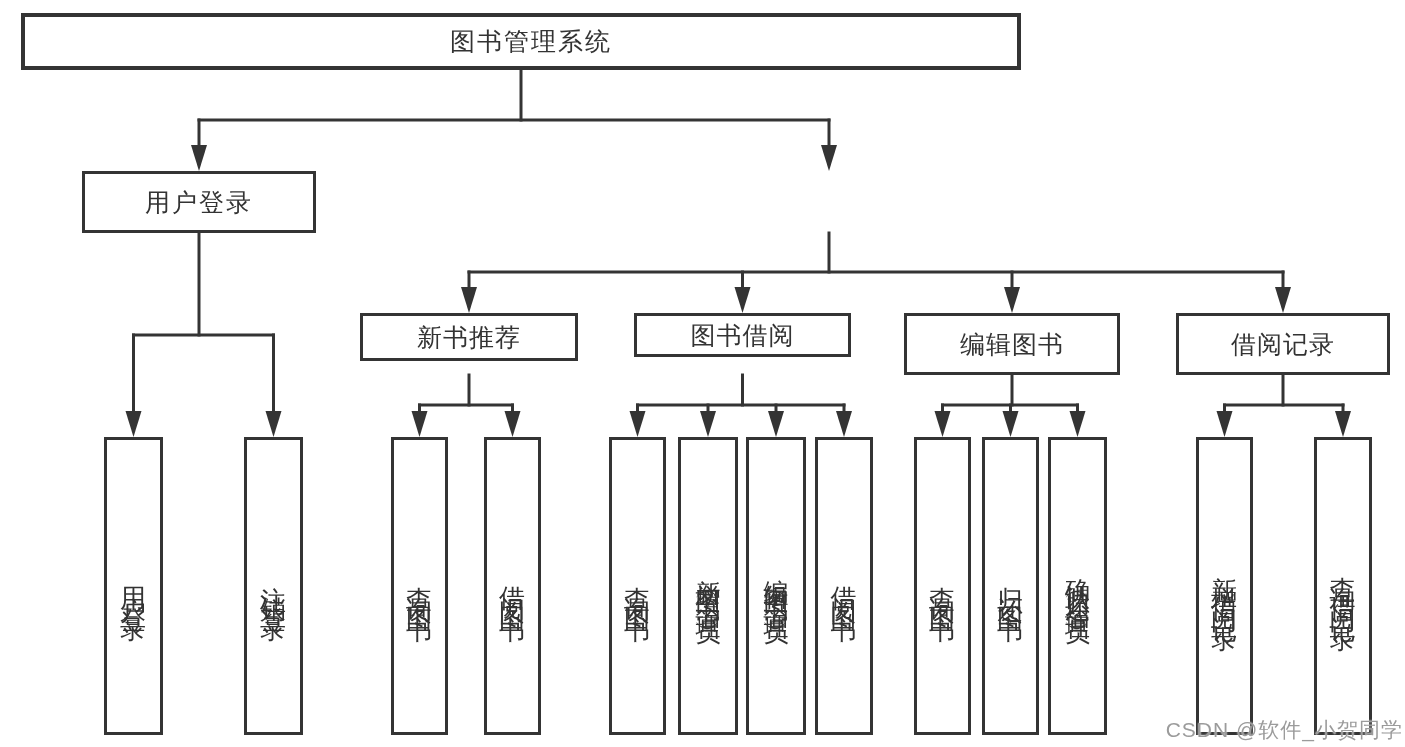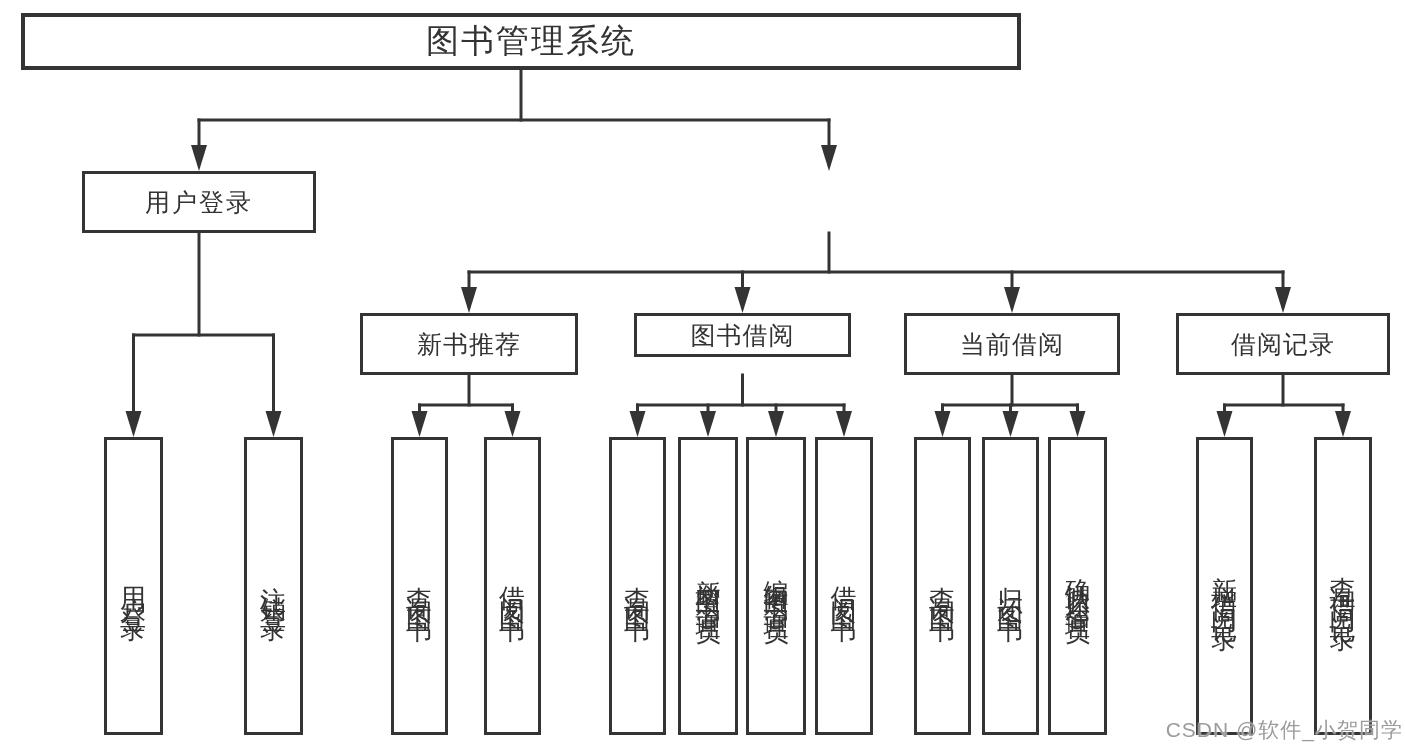--- a/index.html
+++ b/index.html
@@ -22,21 +22,21 @@
   .connectors line{stroke:currentColor;stroke-width:3;stroke-linecap:square;}
   .connectors polygon{fill:currentColor;stroke:none;}
   .box{
     position:absolute;
     box-sizing:border-box;
     background:#ffffff;
     border:3px solid var(--line);
     display:flex;align-items:center;justify-content:center;
     color:var(--text);
   }
-  .root-box{border-width:4px;font-size:33px;letter-spacing:2px;padding-left:20px;}
+  .root-box{border-width:4px;font-size:25px;letter-spacing:2px;padding-left:20px;}
   .lvl2-box{font-size:25px;letter-spacing:2px;}
   .lvl3-box{font-size:25px;letter-spacing:1px;}
   .leaf-box{top:437px;height:298px;}
   .vtext{
     writing-mode:vertical-rl;
     font-size:26px;
     letter-spacing:10px;
     line-height:1;
     white-space:nowrap;
   }
@@ -120,28 +120,28 @@
   </svg>
 
   <div class="box root-box" style="left:21px;top:13px;width:1000px;height:57px;">
     <span>图书管理系统</span>
   </div>
 
   <div class="box lvl2-box" style="left:82px;top:171px;width:234px;height:62px;">
     <span>用户登录</span>
   </div>
 
-  <div class="box lvl3-box" style="left:360px;top:313px;width:218px;height:62px;">
+  <div class="box lvl3-box" style="left:360px;top:313px;width:218px;height:48px;">
     <span>新书推荐</span>
   </div>
   <div class="box lvl3-box" style="left:634px;top:313px;width:217px;height:44px;">
     <span>图书借阅</span>
   </div>
   <div class="box lvl3-box" style="left:904px;top:313px;width:216px;height:62px;">
-    <span>当前借阅</span>
+    <span>编辑图书</span>
   </div>
   <div class="box lvl3-box" style="left:1176px;top:313px;width:214px;height:62px;">
     <span>借阅记录</span>
   </div>
 
   <div class="box leaf-box" style="left:104px;width:59px;">
     <span class="vtext">用户登录</span>
   </div>
   <div class="box leaf-box" style="left:244px;width:59px;">
     <span class="vtext">注销登录</span>

